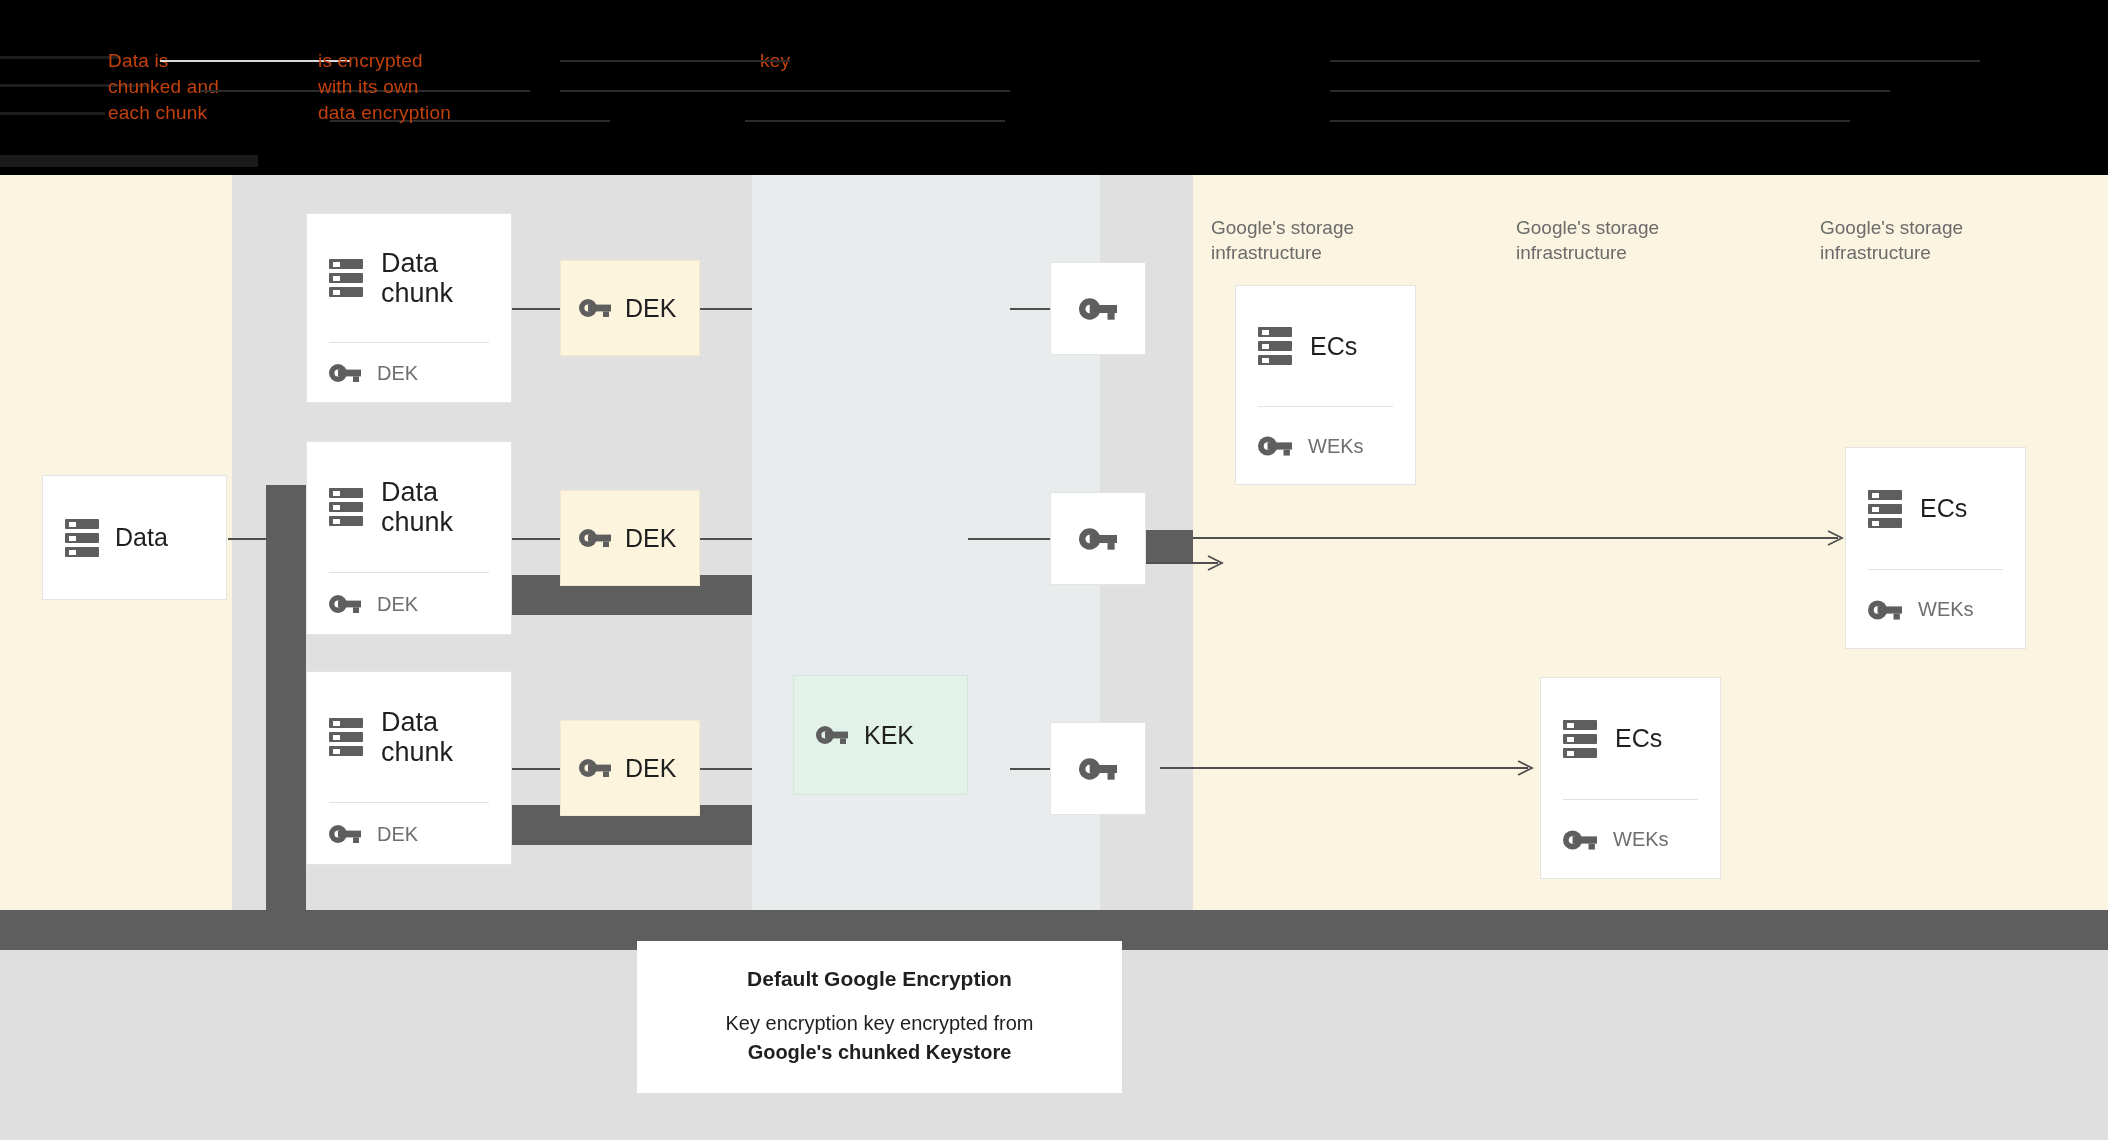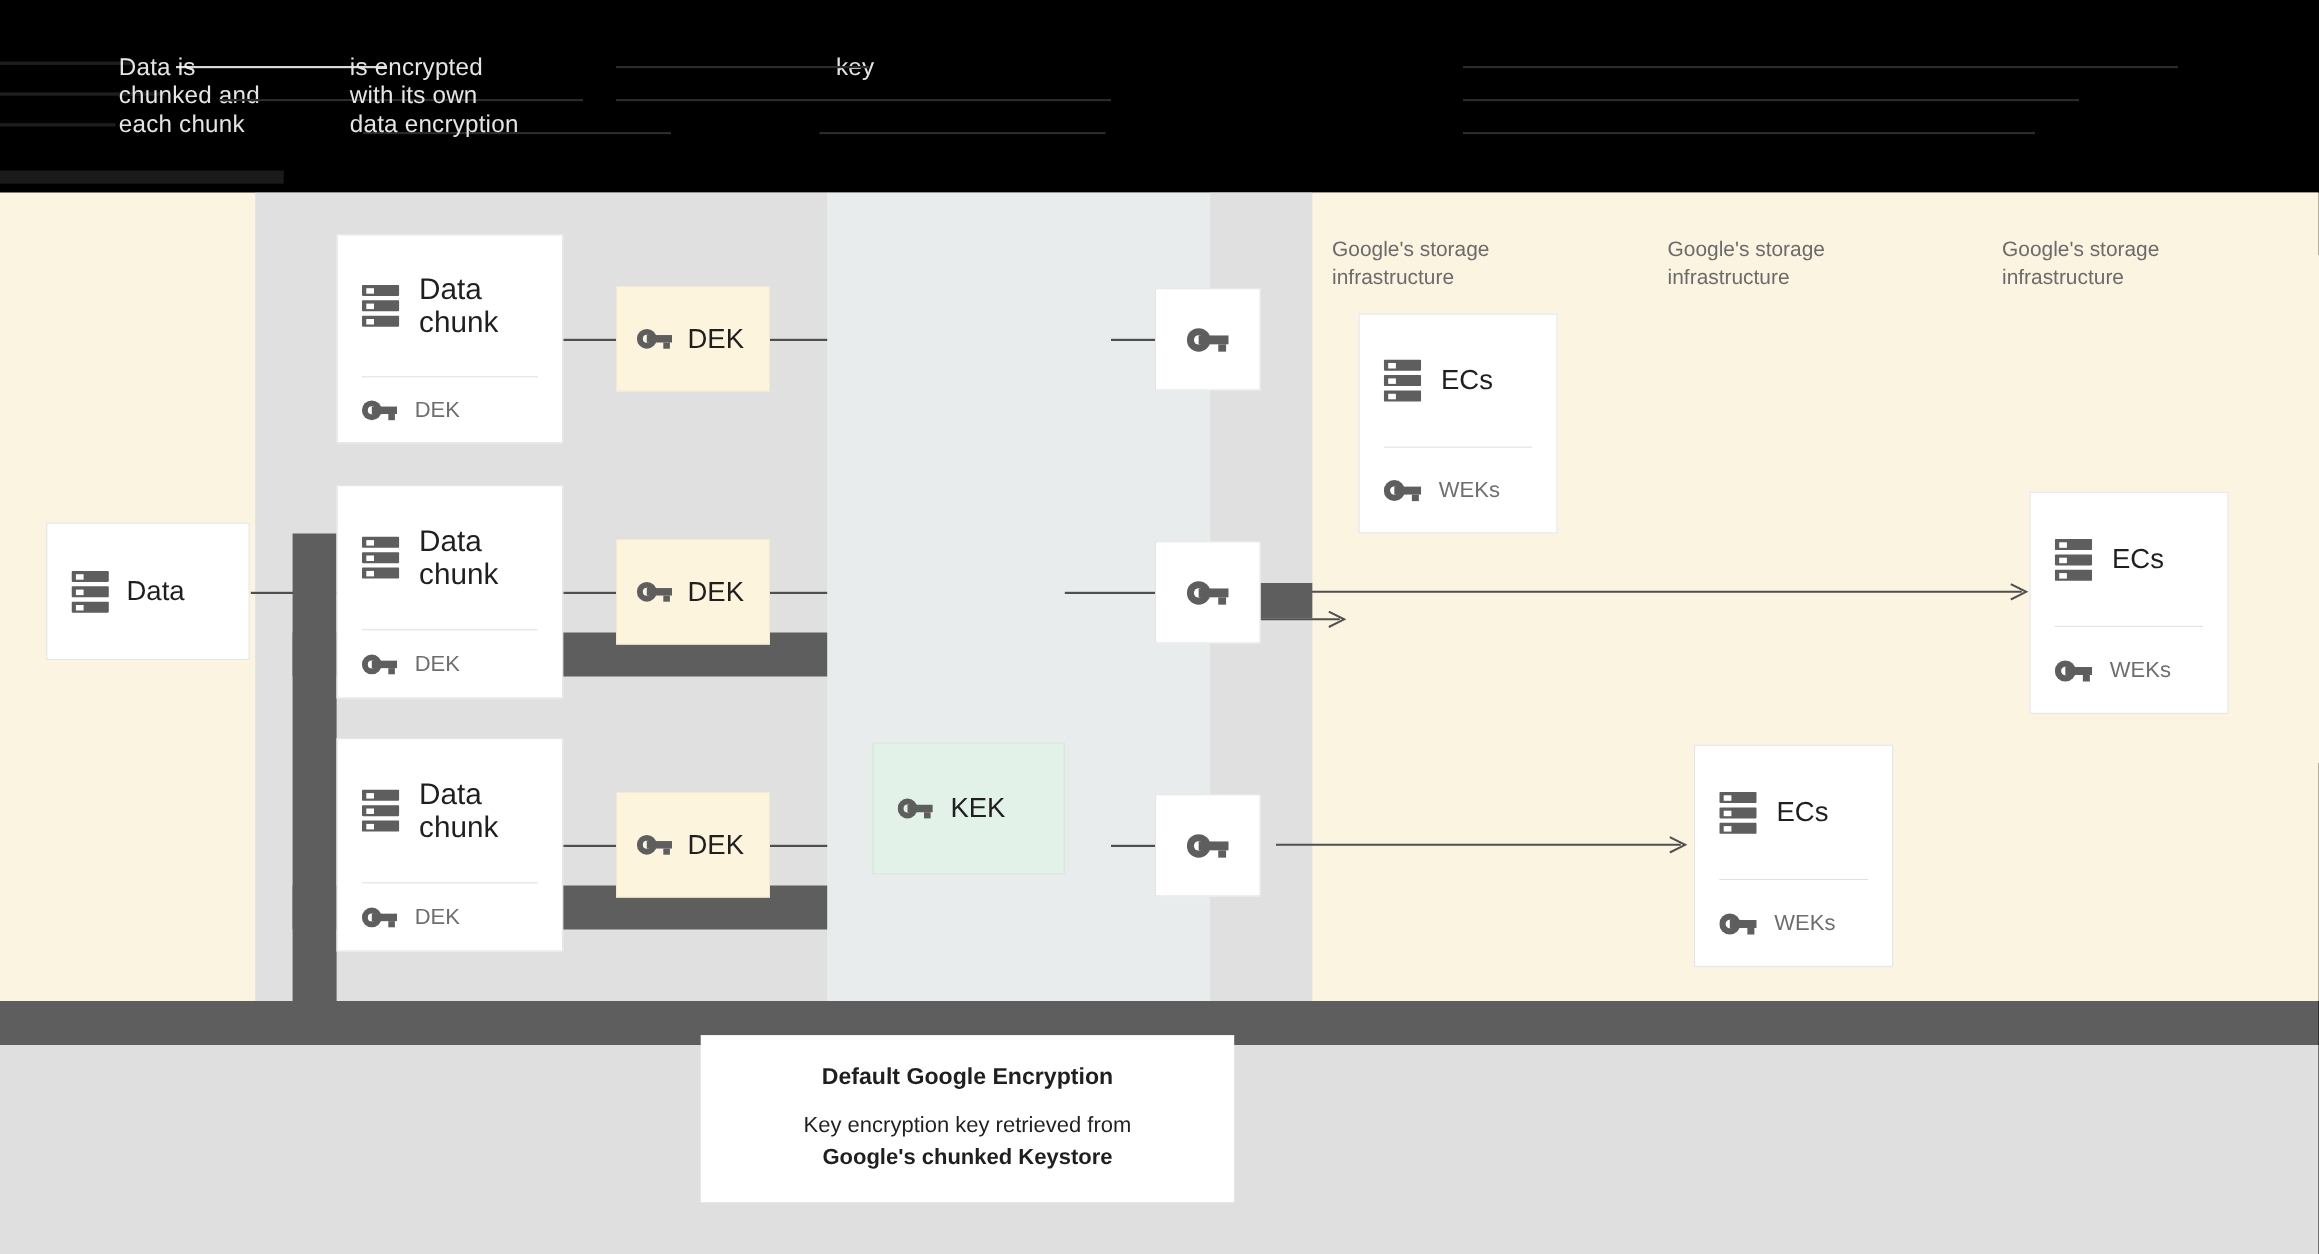--- a/index.html
+++ b/index.html
@@ -13,22 +13,22 @@
     overflow:hidden;
   }
 
   
   .header-band{
     position:absolute;left:0;top:0;width:2108px;height:175px;
     background:#000;
   }
   .hdr-txt{
     position:absolute;
-    color:#e5e5e5;
-    font-size:22px;
+    color:#c2410c;
+    font-size:19px;
     line-height:26px;
     white-space:pre-line;
     letter-spacing:.2px;
   }
   .hdr-underline{
     position:absolute;
     background:#2b2b2b;
     height:2px;
   }
   .hdr-strip{
@@ -441,18 +441,18 @@
     </div>
 
   </div>
 
   <div class="footer-dark"></div>
   <div class="footer-gray"></div>
 
   <div class="caption">
     <div class="cap-title">Default Google Encryption</div>
     <div class="cap-body">
-      <span>Key encryption key retrieved from</span><br>
+      <span>Key encryption key encrypted from</span><br>
       <b>Google's chunked Keystore</b>
     </div>
   </div>
 
 </div>
 
 </body></html>

